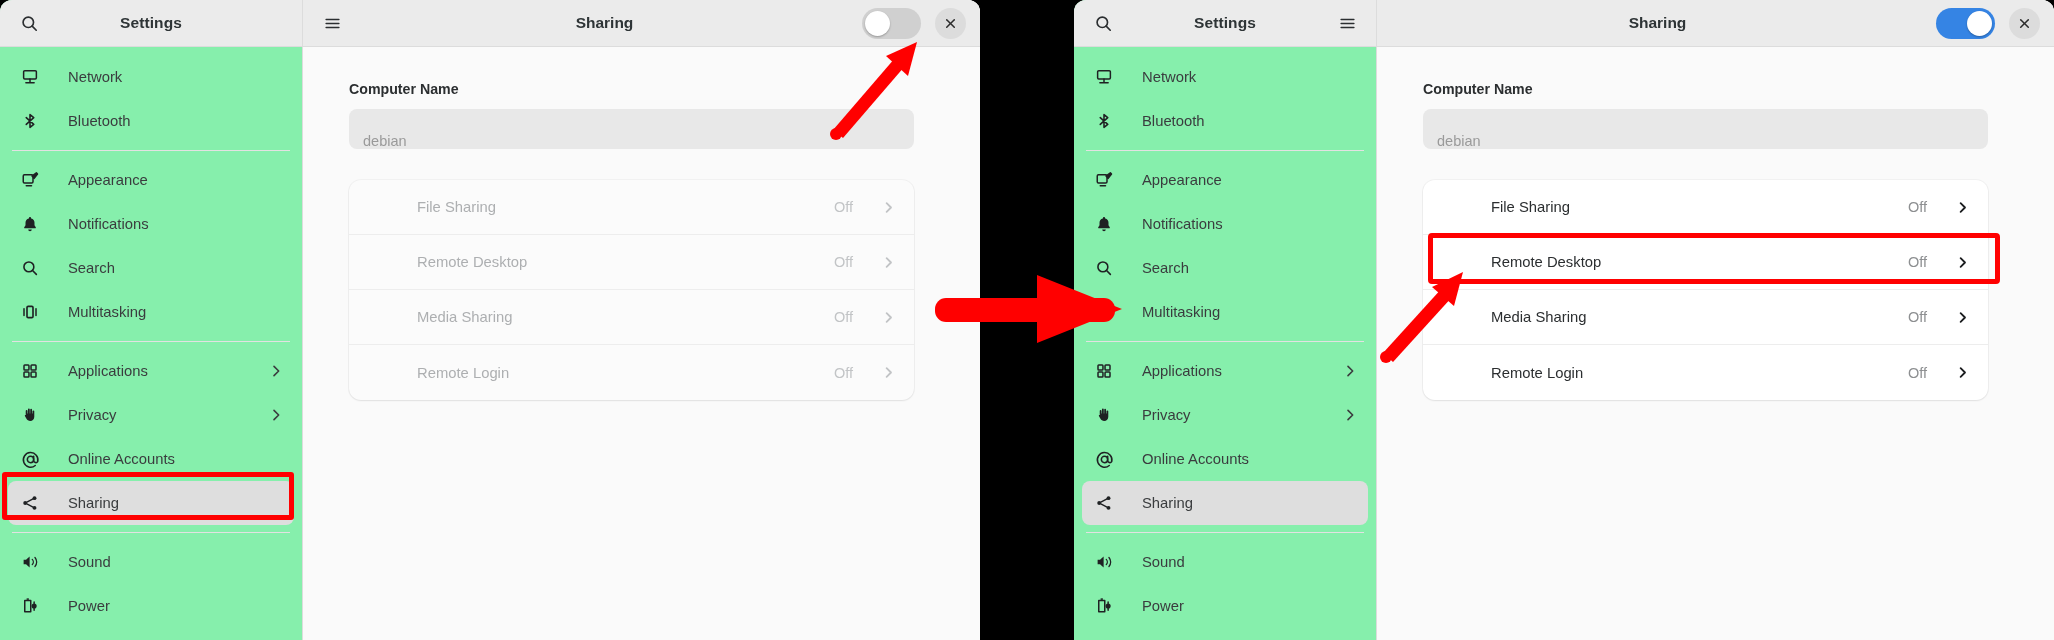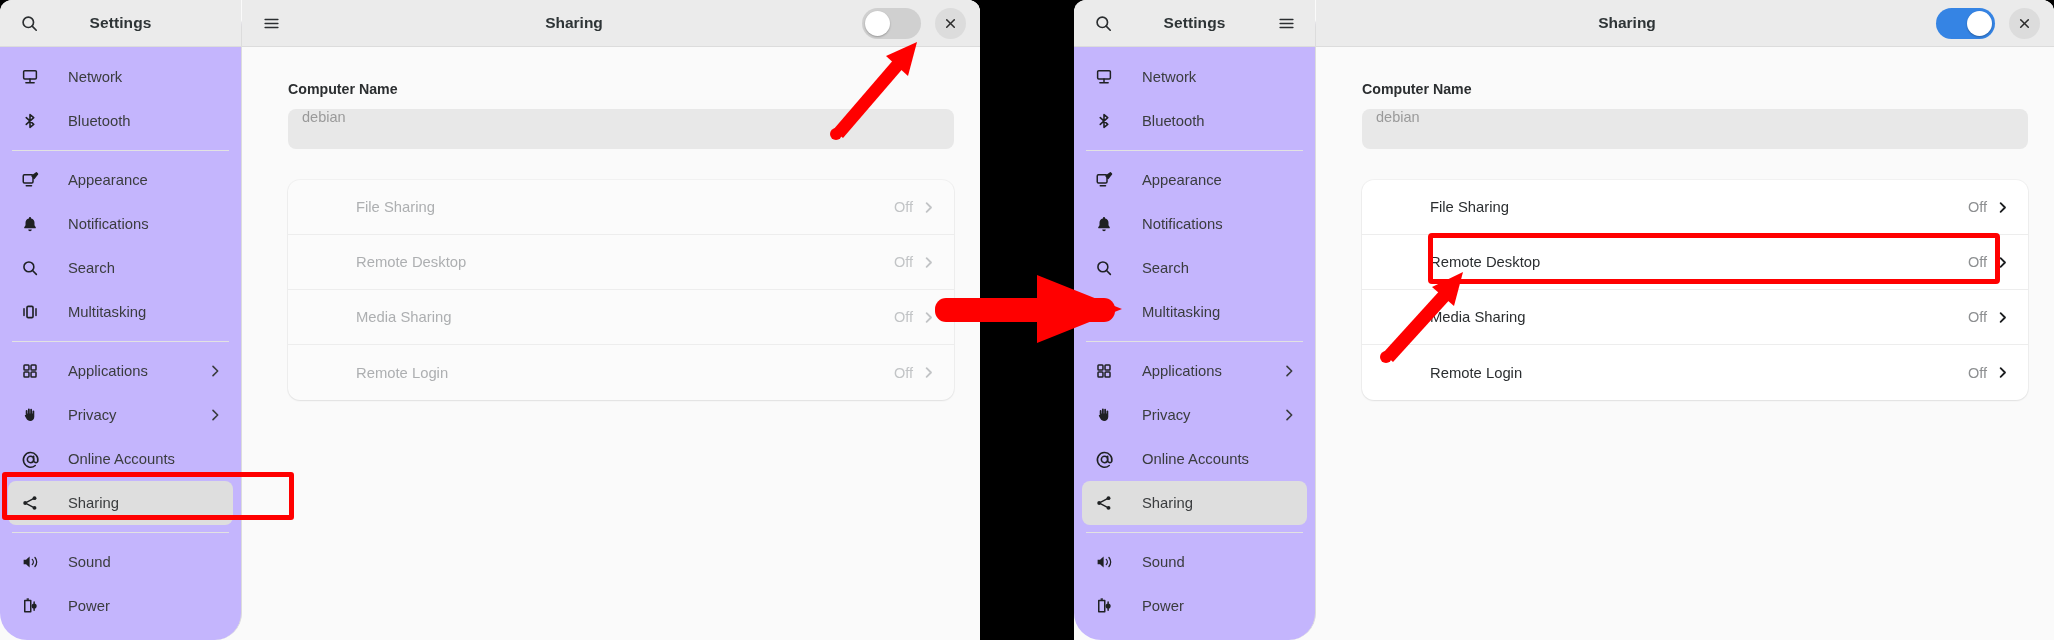--- a/index.html
+++ b/index.html
@@ -16,26 +16,25 @@
     position: absolute; top: 0; height: 640px;
     background: #fafafa;
     display: flex;
     overflow: hidden;
   }
   .window.left  { left: 0px;    width: 980px;  border-top-left-radius: 12px; border-top-right-radius: 12px; }
   .window.right { left: 1074px; width: 980px;  border-top-left-radius: 12px; border-top-right-radius: 12px; }
 
   
   .sidebar {
-    width: 242px; height: 100%;
-    background: #c4b5fd;
+    width: 303px; height: 100%;
+    background: #86efac;
     border-right: 1px solid #dcdcdc;
     display: flex; flex-direction: column;
     flex: none;
-    border-radius: 27px;
   }
   .sidebar-header {
     height: 47px; flex: none;
     background: #ebebeb;
     border-bottom: 1px solid #dcdcdc;
     display: flex; align-items: center;
     padding: 0 14px;
     position: relative;
   }
   .sb-title {
@@ -90,45 +89,45 @@
   }
   .toggle.on { background: #3584e4; }
   .toggle.on .knob { left: 31px; }
 
   .close-btn {
     width: 31px; height: 31px; border-radius: 50%;
     background: #dcdcdc; display: flex; align-items: center; justify-content: center;
     flex: none; color:#2b2b2b;
   }
 
-  .pane-body { flex: 1; padding: 34px 26px 0 46px; overflow: hidden; }
+  .pane-body { flex: 1; padding: 34px 66px 0 46px; overflow: hidden; }
 
   .section-label { font-size: 14.2px; font-weight: bold; color: #2b2e30; margin-bottom: 12px; }
   .name-field {
     height: 40px; border-radius: 8px; background: #e8e8e8;
-    display: flex; align-items: flex-start; padding: 0 14px;
+    display: flex; align-items: flex-end; padding: 0 14px;
     font-size: 14.5px; color: #9a9a9a;
     margin-bottom: 31px;
   }
 
   .card {
     background: #ffffff; border-radius: 12px;
     box-shadow: 0 1px 2px rgba(0,0,0,.07), 0 0 0 1px rgba(0,0,0,.035);
     overflow: hidden;
   }
   .card.dim { background:#fbfbfb; }
   .row {
     height: 55px; display: flex; align-items: center;
     padding: 0 18px 0 20px;
     border-bottom: 1px solid #ededed;
     position: relative;
   }
   .row:last-child { border-bottom: none; align-items: center; }
   .row .r-label { font-size: 14.8px; color: #2b2e30; margin-left: 48px; }
-  .row .r-right { margin-left: auto; display: flex; align-items: center; gap: 8px; }
+  .row .r-right { margin-left: auto; display: flex; align-items: center; gap: 28px; }
   .row .r-state { font-size: 14.5px; color: #8d8f91; }
   .row .r-chev { color: #1d1f21; display: flex; align-items: center; }
   .card.dim .row .r-label { color: #adafb1; }
   .card.dim .row .r-state { color: #c2c4c6; }
   .card.dim .row .r-chev { color: #c2c4c6; }
 
   
   .anno { position: absolute; pointer-events: none; }
   .hl-box { border: 5px solid #ff0000; border-radius: 3px; }
 

